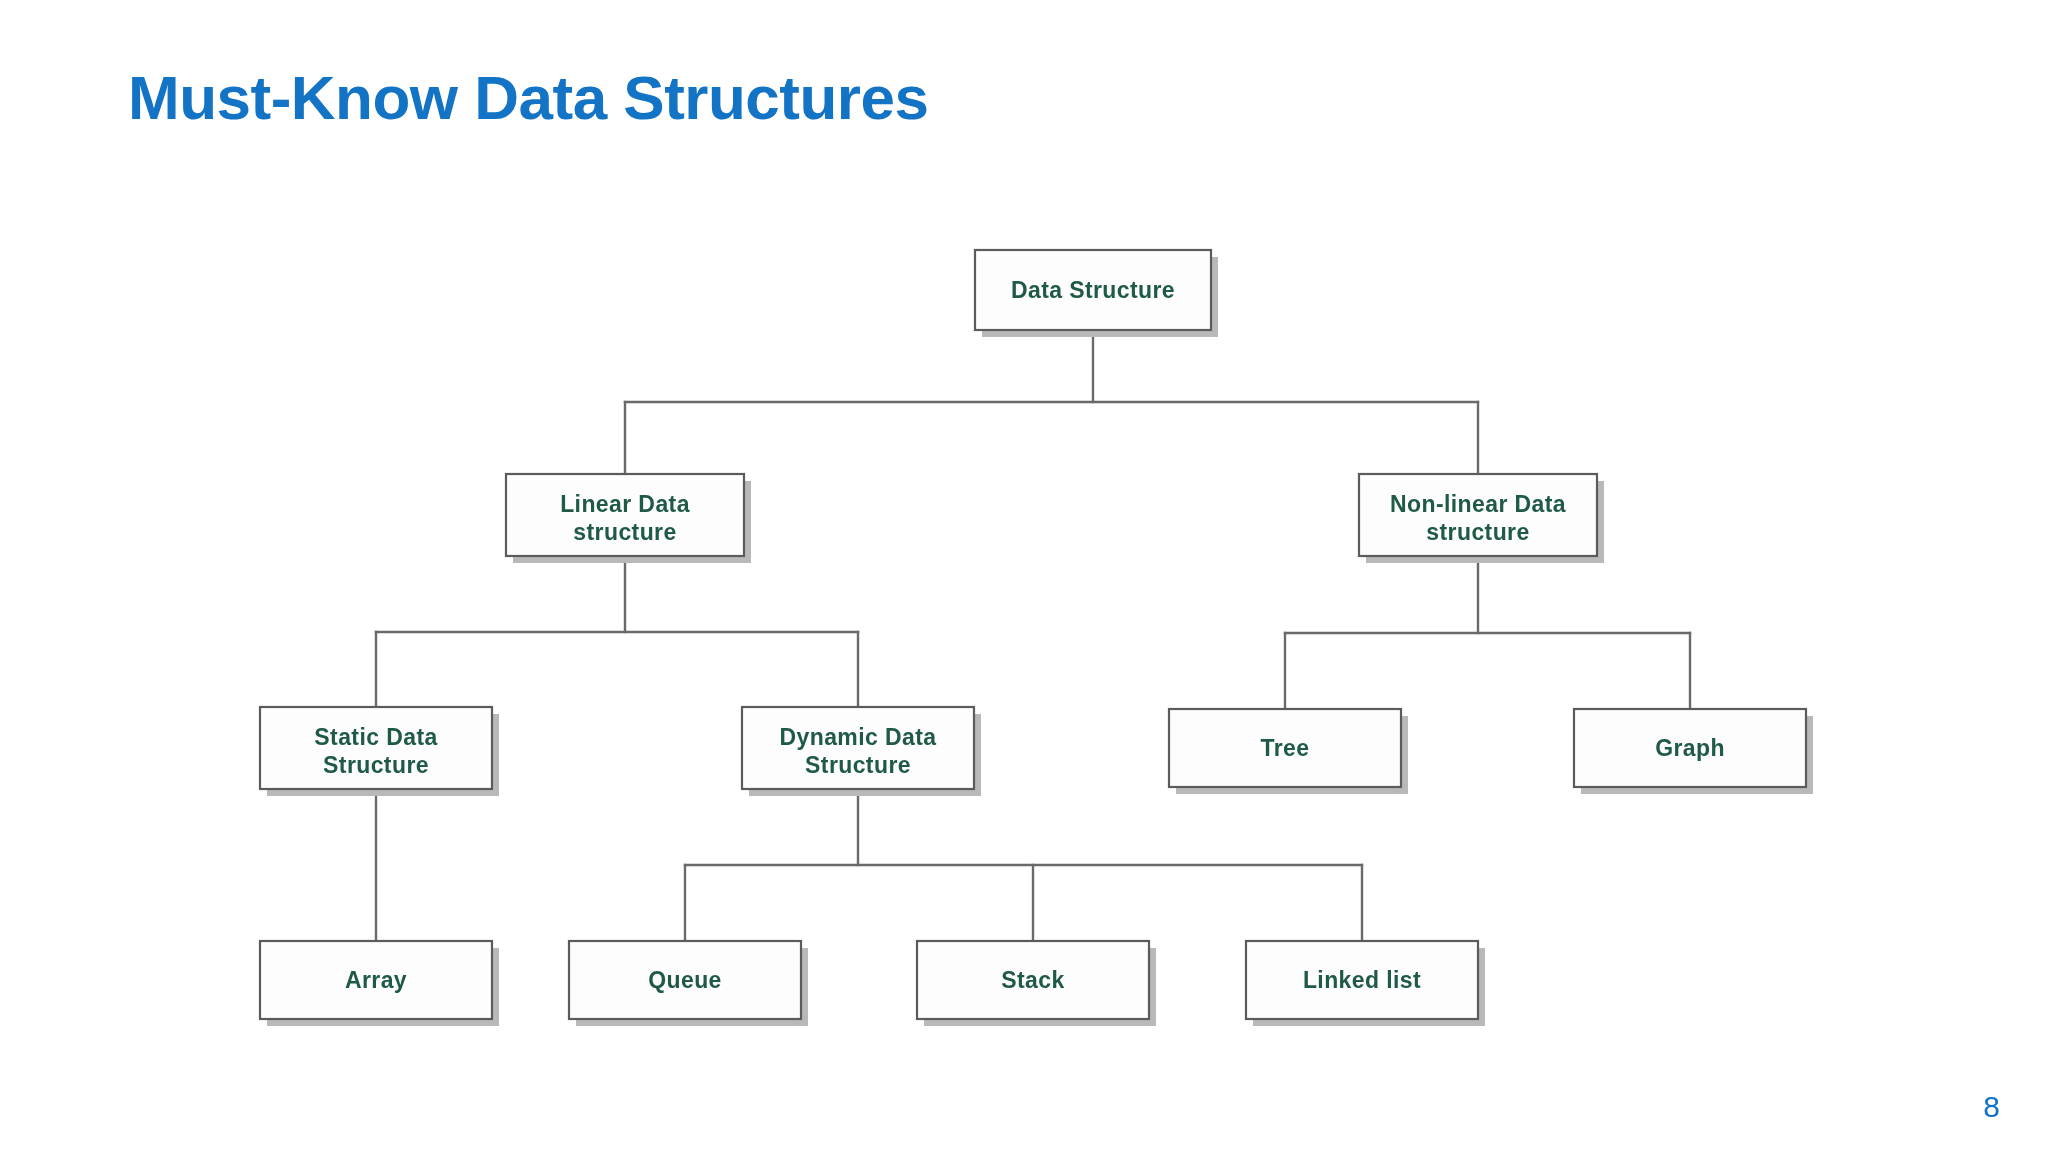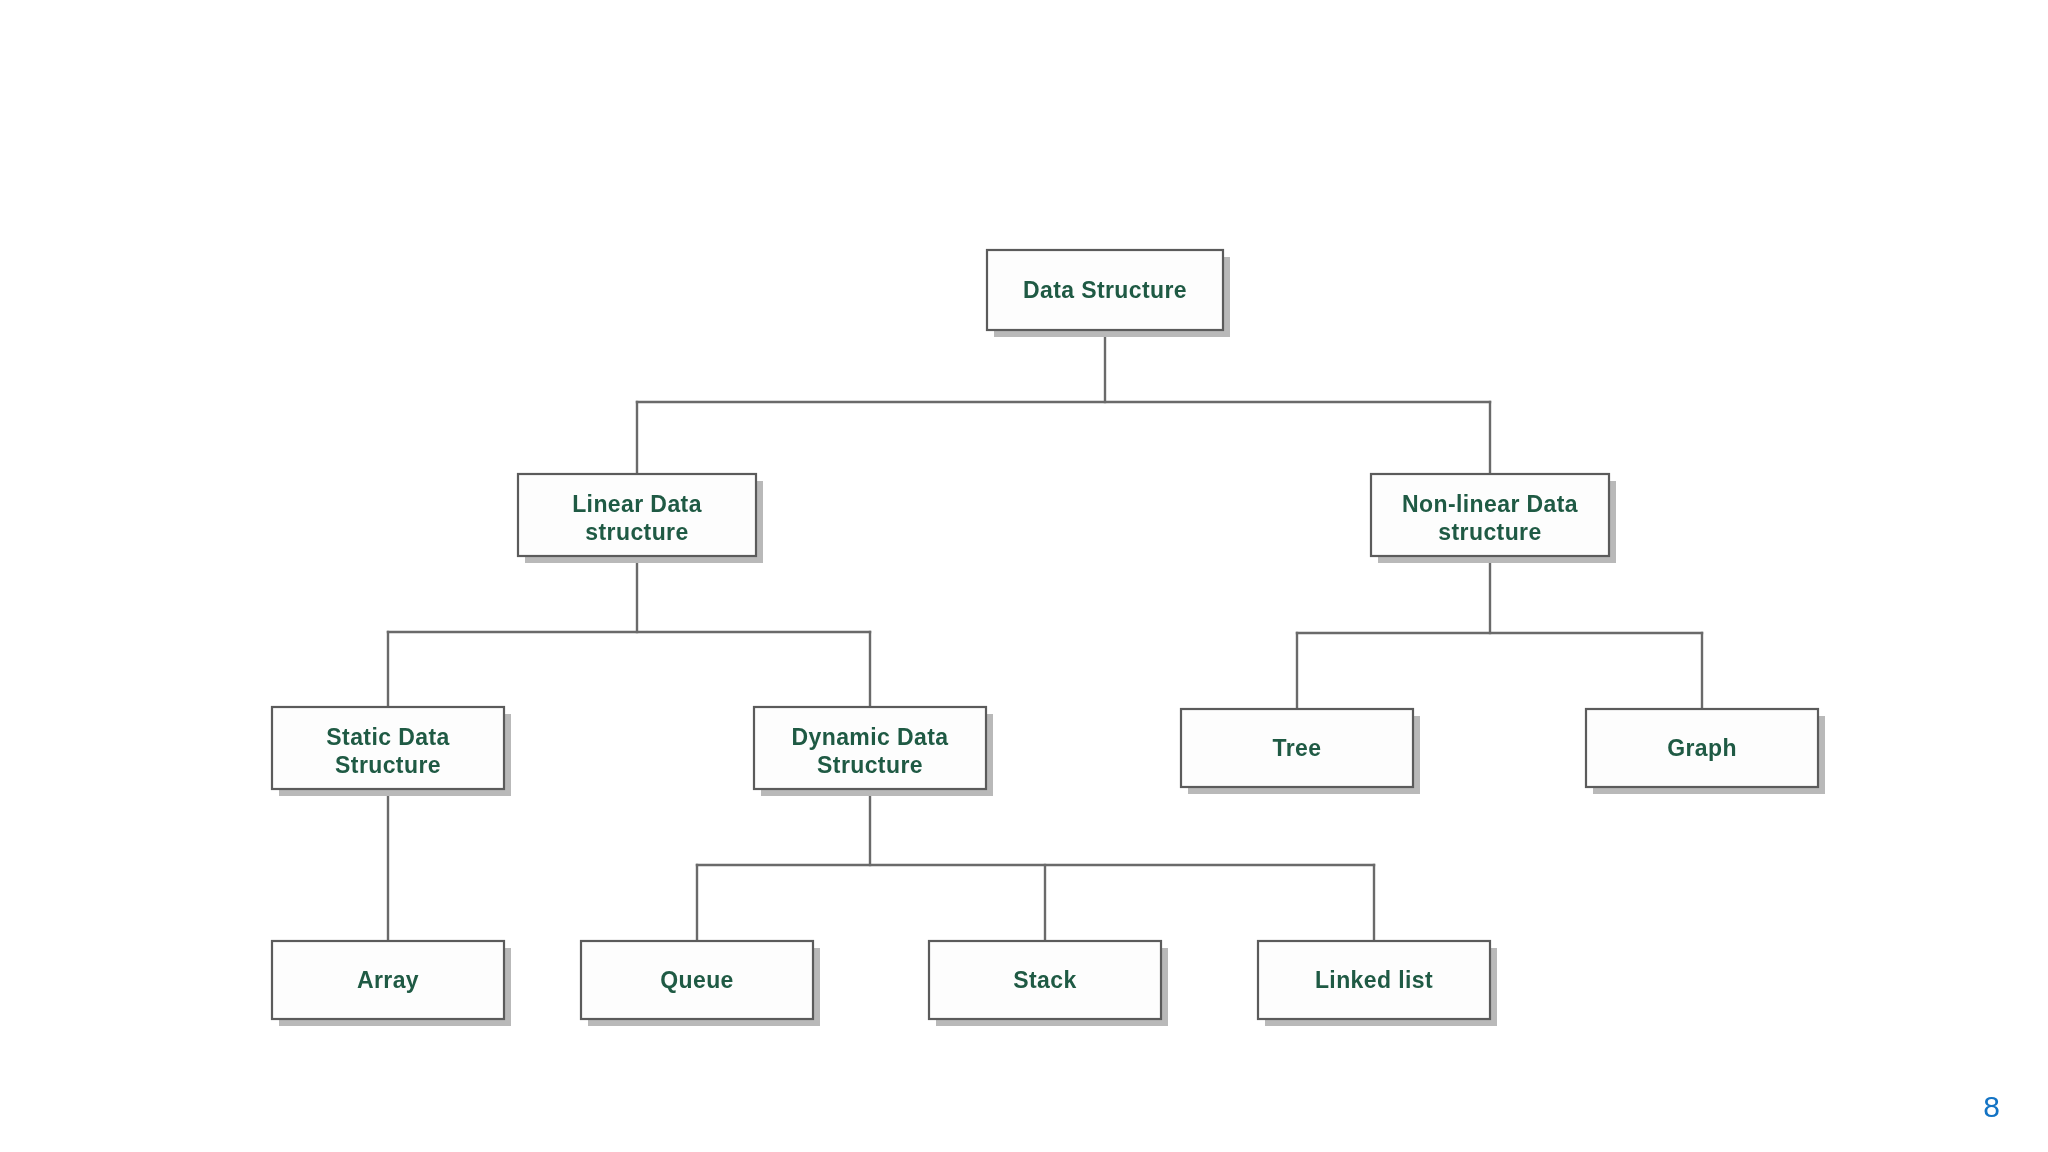--- a/index.html
+++ b/index.html
@@ -28,21 +28,21 @@
     font-family: "Liberation Sans", sans-serif;
     font-size: 62px;
     font-weight: bold;
     color: #1373c4;
     letter-spacing: -0.5px;
     white-space: nowrap;
   }
 
   #diagram-wrap {
     position: absolute;
-    left: 12px;
+    left: 0;
     top: 150px;
     width: 2004px;
     height: 920px;
   }
 
   #tree-svg {
     display: block;
     width: 2048px;
     height: 920px;
   }
@@ -77,20 +77,21 @@
     font-family: "Liberation Sans", sans-serif;
     font-size: 30px;
     color: #1373c4;
   }
 </style>
 </head>
 <body>
 
 <div id="slide">
 
+  <div id="slide-title">Must-Know Data Structures</div>
 
   <div id="diagram-wrap">
     <svg id="tree-svg" viewBox="0 0 2048 920" xmlns="http://www.w3.org/2000/svg">
       <g id="connector-layer">
           <line x1="1093" y1="180" x2="1093" y2="252" class="connector" stroke="#6a6a6a"></line>
           <line x1="625" y1="252" x2="1478" y2="252" class="connector" stroke="#6a6a6a"></line>
           <line x1="625" y1="252" x2="625" y2="324" class="connector" stroke="#6a6a6a"></line>
           <line x1="1478" y1="252" x2="1478" y2="324" class="connector" stroke="#6a6a6a"></line>
           <line x1="625" y1="406" x2="625" y2="482" class="connector" stroke="#6a6a6a"></line>
           <line x1="376" y1="482" x2="858" y2="482" class="connector" stroke="#6a6a6a"></line>

